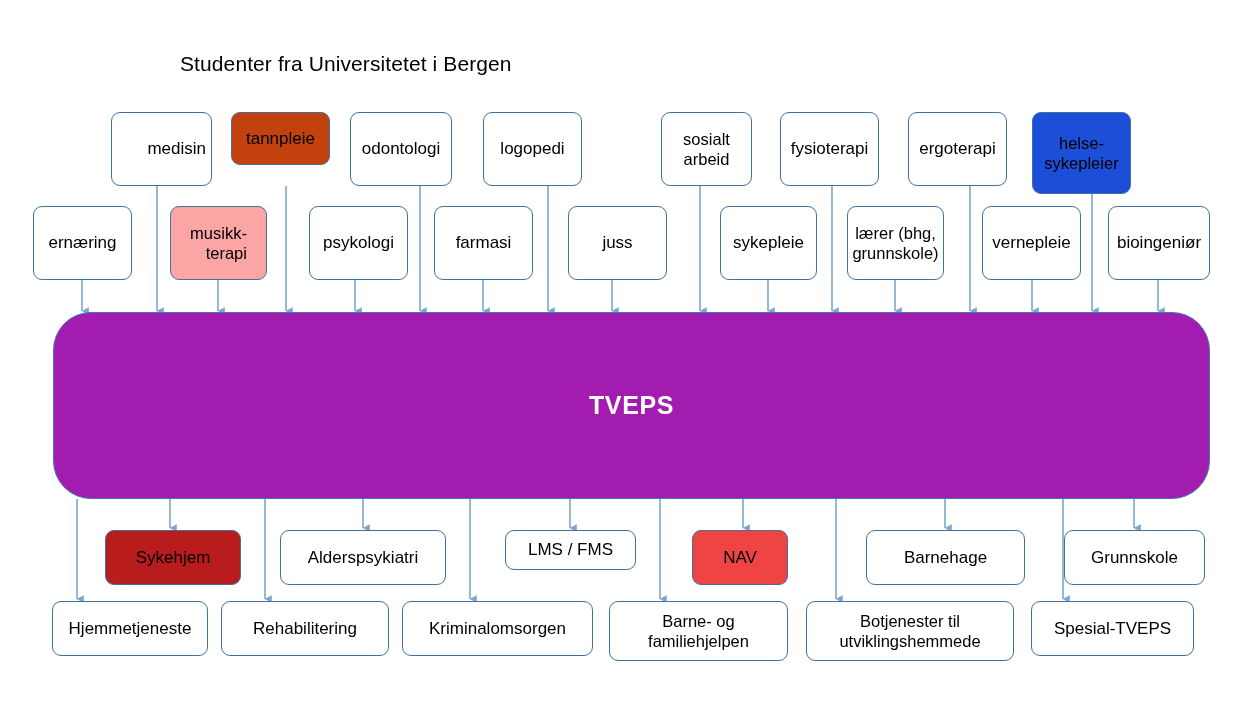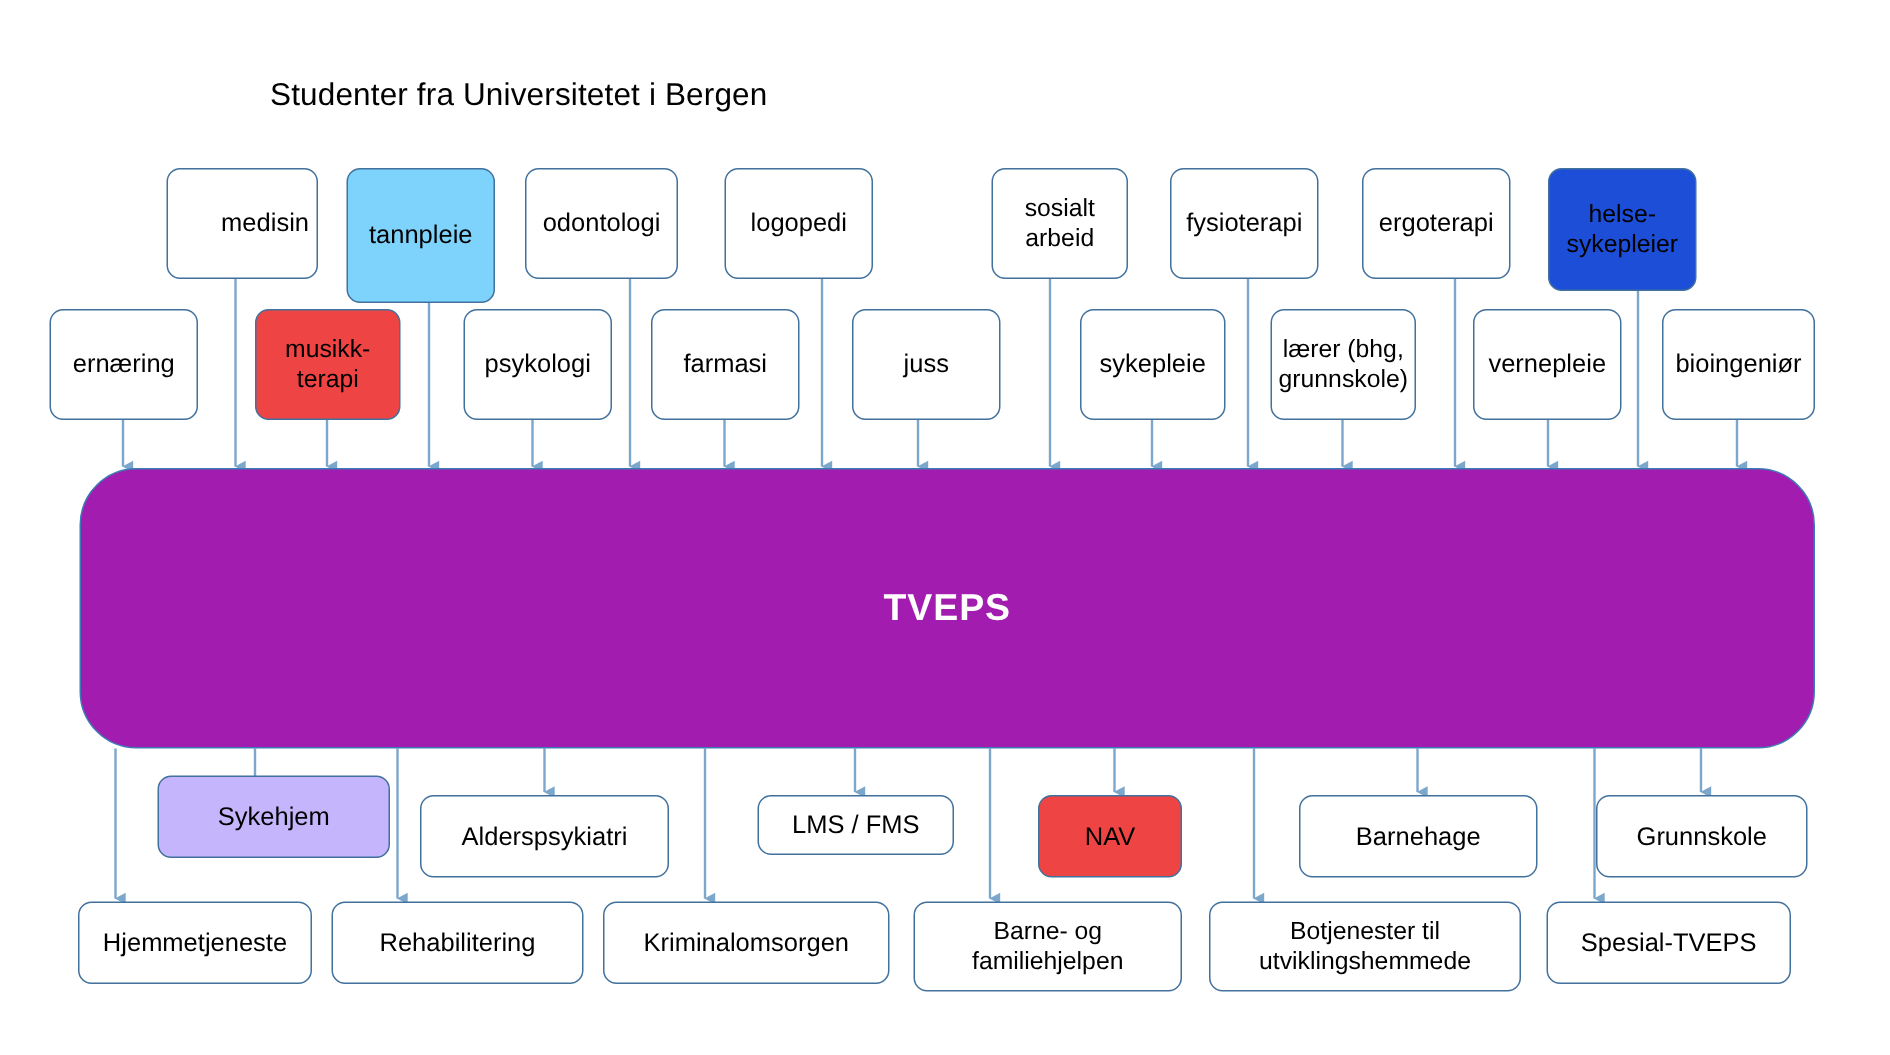--- a/index.html
+++ b/index.html
@@ -111,21 +111,21 @@
         <line x1="1063" y1="499" x2="1063" y2="599" stroke="#7BA7CC" marker-end="url(#ah)"></line>
       </g>
   </svg>
 
   <div class="heading" style="left:180px; top:52px;">Studenter fra Universitetet i Bergen</div>
 
   <div id="students-row1">
       <div class="node" style="left: 111px; top: 112px; width: 101px; height: 74px; border-color: rgb(65, 113, 156); background: rgb(255, 255, 255); justify-content: flex-end;">
         <span>medisin</span>
       </div>
-      <div class="node" style="left: 231px; top: 112px; width: 99px; height: 90px; border-color: rgb(65, 113, 156); background: #7dd3fc;">
+      <div class="node" style="left: 231px; top: 112px; width: 99px; height: 53px; border-color: rgb(65, 113, 156); background: #c2410c;">
         <span>tannpleie</span>
       </div>
       <div class="node" style="left: 350px; top: 112px; width: 102px; height: 74px; border-color: rgb(65, 113, 156); background: rgb(255, 255, 255);">
         <span>odontologi</span>
       </div>
       <div class="node" style="left: 483px; top: 112px; width: 99px; height: 74px; border-color: rgb(65, 113, 156); background: rgb(255, 255, 255);">
         <span>logopedi</span>
       </div>
       <div class="node two-line" style="left: 661px; top: 112px; width: 91px; height: 74px; border-color: rgb(65, 113, 156); background: rgb(255, 255, 255);">
         <span>sosialt<br>arbeid</span>
@@ -137,21 +137,21 @@
         <span>ergoterapi</span>
       </div>
       <div class="node two-line" style="left: 1032px; top: 112px; width: 99px; height: 82px; border-color: rgb(65, 113, 156); background: #1d4ed8;">
         <span>helse-<br>sykepleier</span>
       </div>
     </div>
   <div id="students-row2">
       <div class="node" style="left: 33px; top: 206px; width: 99px; height: 74px; border-color: rgb(65, 113, 156); background: rgb(255, 255, 255);">
         <span>ernæring</span>
       </div>
-      <div class="node two-line" style="left: 170px; top: 206px; width: 97px; height: 74px; border-color: rgb(65, 113, 156); background: #ef4444;">
+      <div class="node two-line" style="left: 170px; top: 206px; width: 97px; height: 74px; border-color: rgb(65, 113, 156); background: #fca5a5; text-align: right;">
         <span>musikk-<br>terapi</span>
       </div>
       <div class="node" style="left: 309px; top: 206px; width: 99px; height: 74px; border-color: rgb(65, 113, 156); background: rgb(255, 255, 255);">
         <span>psykologi</span>
       </div>
       <div class="node" style="left: 434px; top: 206px; width: 99px; height: 74px; border-color: rgb(65, 113, 156); background: rgb(255, 255, 255);">
         <span>farmasi</span>
       </div>
       <div class="node" style="left: 568px; top: 206px; width: 99px; height: 74px; border-color: rgb(65, 113, 156); background: rgb(255, 255, 255);">
         <span>juss</span>
@@ -168,21 +168,21 @@
       <div class="node" style="left: 1108px; top: 206px; width: 102px; height: 74px; border-color: rgb(65, 113, 156); background: rgb(255, 255, 255);">
         <span>bioingeniør</span>
       </div>
     </div>
 
   <div class="hub" id="hub" style="left: 53px; top: 312px; width: 1157px; height: 187px; background: #a21caf; color: rgb(255, 255, 255);">
     <span>TVEPS</span>
   </div>
 
   <div id="services-row1">
-      <div class="node" style="left: 105px; top: 517px; width: 155px; height: 55px; border-color: rgb(65, 113, 156); background: #c4b5fd;">
+      <div class="node" style="left: 105px; top: 530px; width: 136px; height: 55px; border-color: rgb(65, 113, 156); background: #b91c1c;">
         <span>Sykehjem</span>
       </div>
       <div class="node" style="left: 280px; top: 530px; width: 166px; height: 55px; border-color: rgb(65, 113, 156); background: rgb(255, 255, 255);">
         <span>Alderspsykiatri</span>
       </div>
       <div class="node" style="left: 505px; top: 530px; width: 131px; height: 40px; border-color: rgb(65, 113, 156); background: rgb(255, 255, 255);">
         <span>LMS / FMS</span>
       </div>
       <div class="node" style="left: 692px; top: 530px; width: 96px; height: 55px; border-color: rgb(65, 113, 156); background: #ef4444;">
         <span>NAV</span>

